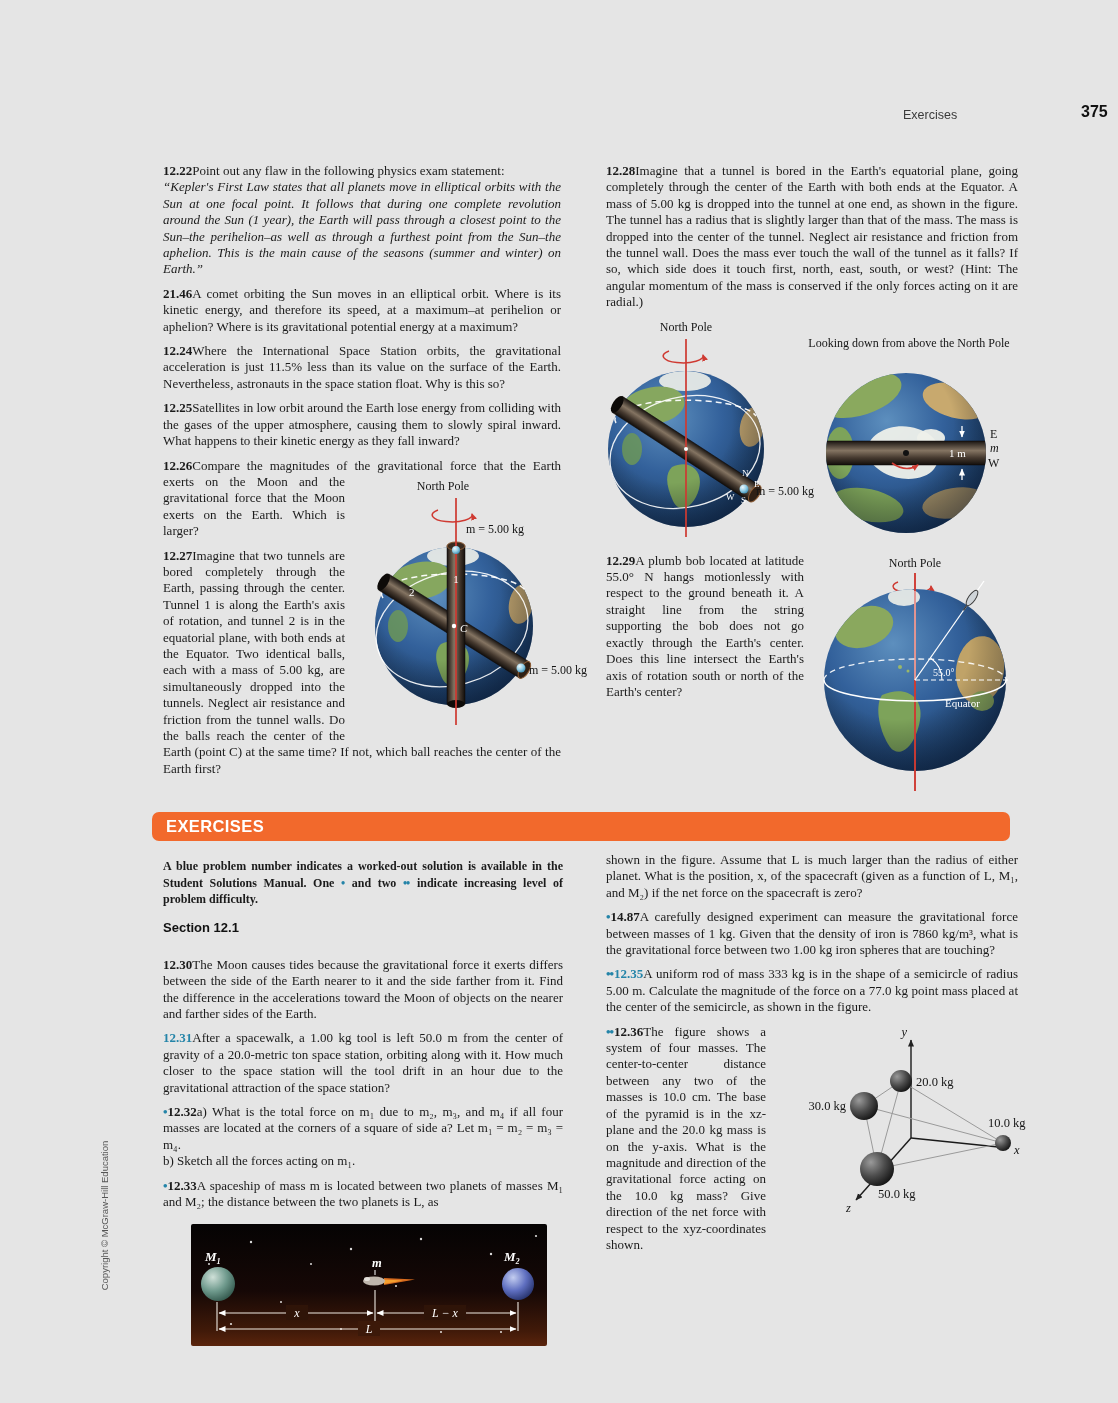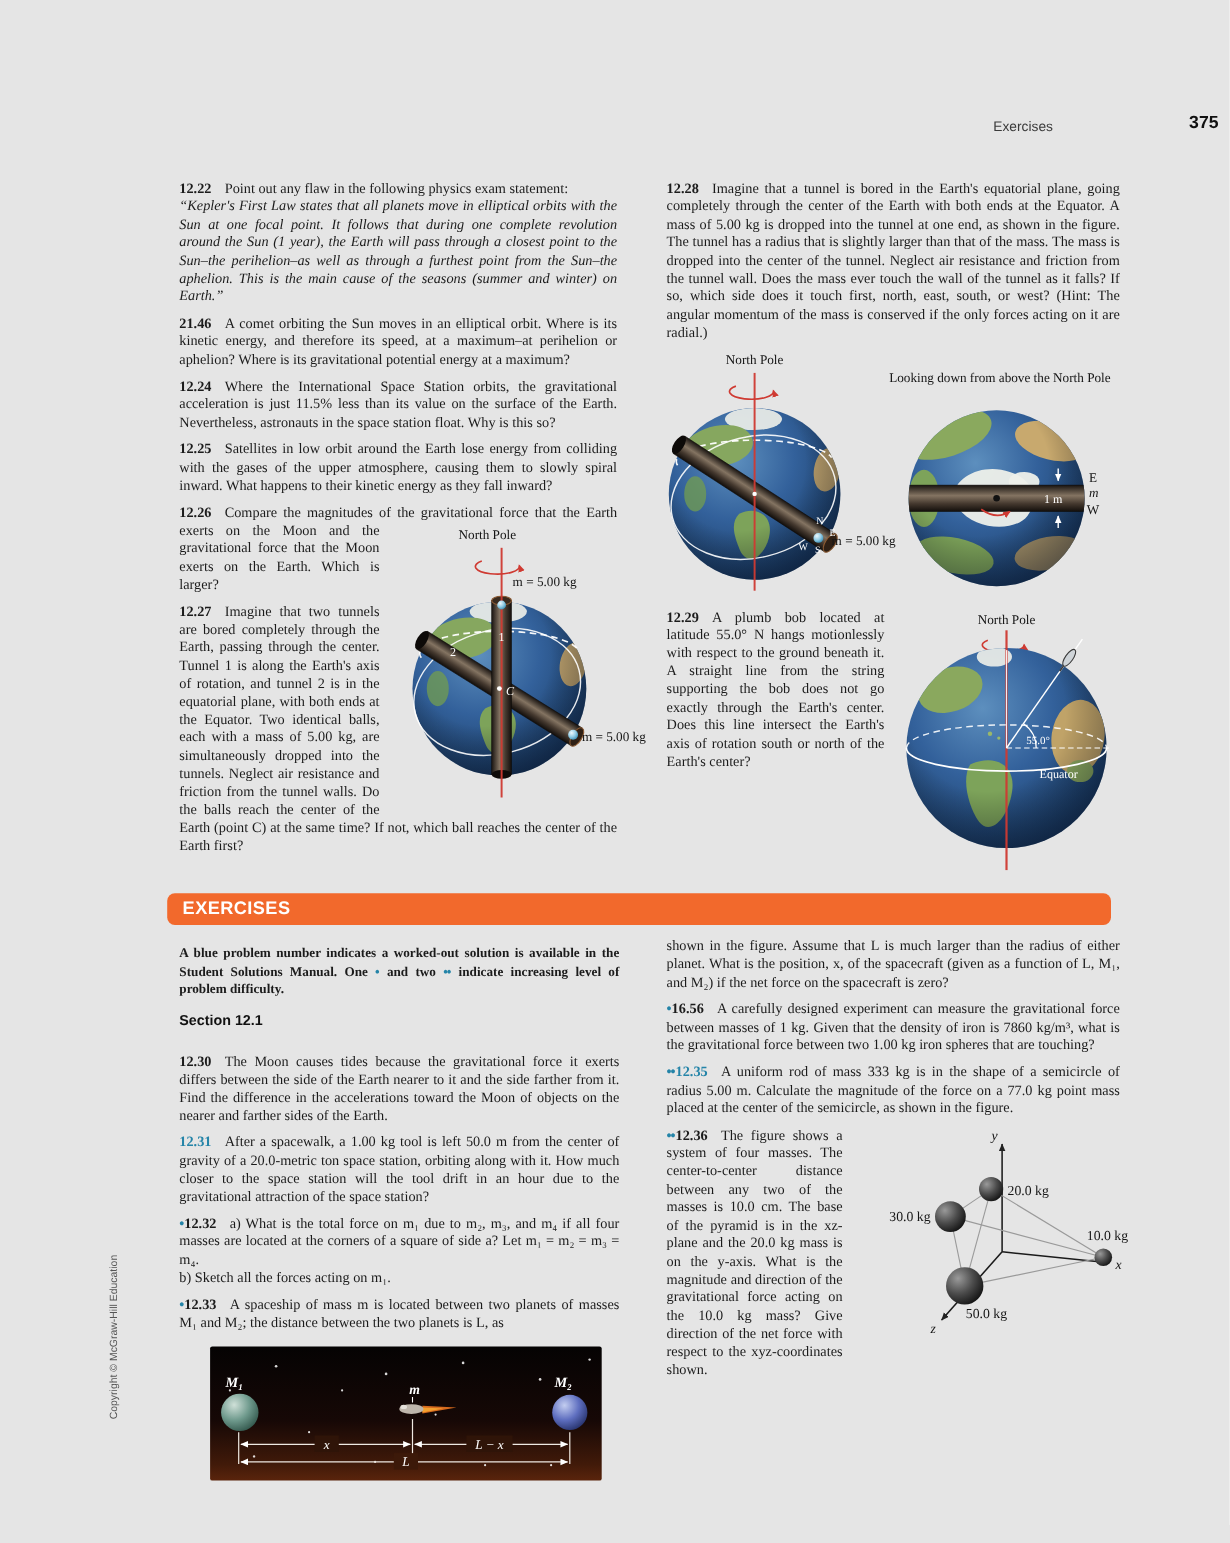--- a/index.html
+++ b/index.html
@@ -1,20 +1,20 @@
 <!DOCTYPE html>
 <html><head>
 <meta charset="utf-8">
 <style>
   html,body{margin:0;padding:0;background:#fff;}
   .page{position:relative;width:1118px;height:1403px;background:#e5e5e5;overflow:hidden;
         font-family:"Liberation Serif",serif;color:#1b1b1b;}
   .col{position:absolute;}
   p.prob{font-size:13px;line-height:16.4px;margin:0 0 8px 0;text-align:justify;}
-  .num{font-weight:700;padding-right:12px;}
+  .num{font-weight:700;padding-right:0;}
   .num.blue{color:#2484a8;margin-top:24px;}
   .bul{color:#2484a8;font-weight:700;letter-spacing:-1px;padding-right:1px;}
   .quote{font-style:italic;display:block;}
   .blockline{display:block;}
   .fig{float:right;margin:2px 0 4px 8px;overflow:visible;}
   svg{overflow:visible;display:block;}
   svg text{font-family:"Liberation Serif",serif;}
   .figtxt{fill:#151515;font-size:12px;}
   .lbl{fill:#151515;font-size:12.5px;}
   .wt{fill:#ffffff;}
@@ -360,21 +360,21 @@
     </div>
   </div>
 
   <div class="col" style="left:606px;top:852px;width:412px;">
 
     <p class="prob">
       <span>shown in the figure. Assume that L is much larger than the radius of either planet. What is the position, x, of the spacecraft (given as a function of L, M₁, and M₂) if the net force on the spacecraft is zero?</span>
     </p>
 
     <p class="prob">
-      <span class="bul">•</span><span class="num">16.56</span><span>A carefully designed experiment can measure the gravitational force between masses of 1 kg. Given that the density of iron is 7860 kg/m³, what is the gravitational force between two 1.00 kg iron spheres that are touching?</span>
+      <span class="bul">•</span><span class="num">14.87</span><span>A carefully designed experiment can measure the gravitational force between masses of 1 kg. Given that the density of iron is 7860 kg/m³, what is the gravitational force between two 1.00 kg iron spheres that are touching?</span>
     </p>
 
     <p class="prob">
       
       <span class="bul">••</span><span class="num blue">12.35</span><span>A uniform rod of mass 333 kg is in the shape of a semicircle of radius 5.00 m. Calculate the magnitude of the force on a 77.0 kg point mass placed at the center of the semicircle, as shown in the figure.</span>
     </p>
 
     <p class="prob">
       
       <span class="fig" style="width:244px;height:212px;">

